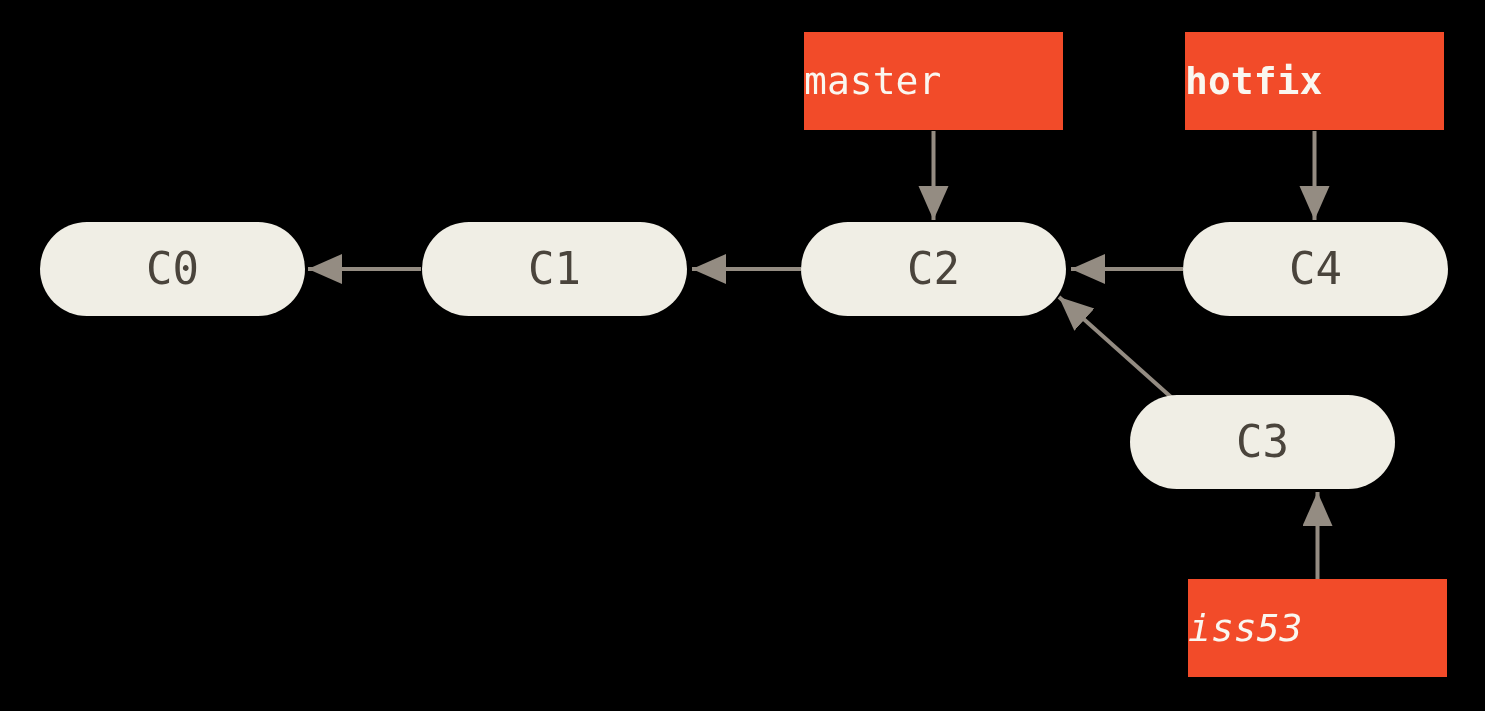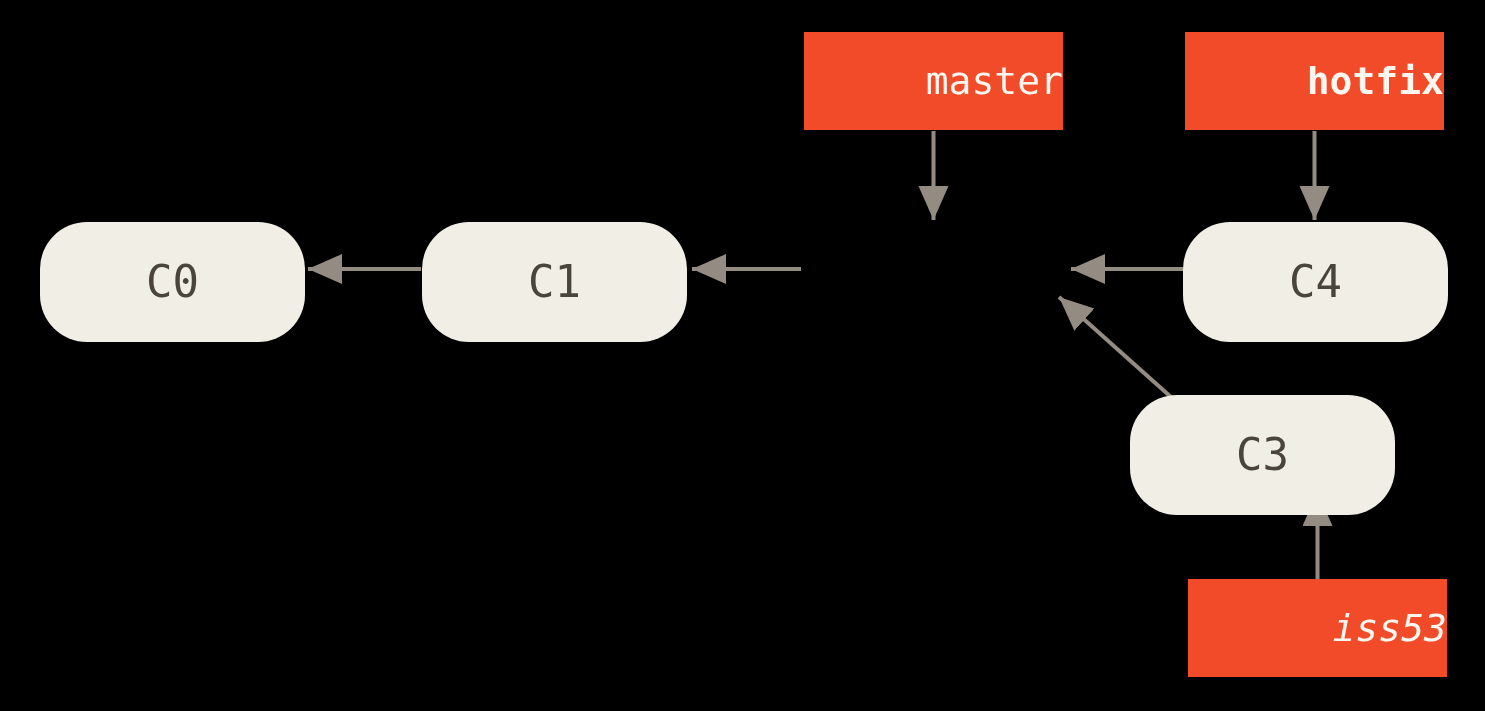--- a/index.html
+++ b/index.html
@@ -31,40 +31,40 @@
   .arrow-layer line {
     stroke: var(--arrow, #948C82);
     stroke-width: 4;
   }
   .arrow-layer #arrowhead path {
     fill: var(--arrow, #948C82);
   }
   .commit-node {
     position: absolute;
     width: 265px;
-    height: 120px;
+    height: 94px;
     border-radius: 47px;
     background: var(--node-fill, #F0EEE5);
     display: flex;
     align-items: center;
     justify-content: center;
   }
   .commit-node span {
     font-size: 44px;
     color: var(--node-text, #4A443C);
     line-height: 1;
   }
   .branch-label {
     position: absolute;
     width: 259px;
     height: 98px;
     background: var(--branch-fill, #F24B29);
     display: flex;
     align-items: center;
-    justify-content: flex-end;
+    justify-content: flex-start;
   }
   .branch-label span {
     font-size: 38px;
     color: var(--branch-text, #FAF7F0);
     line-height: 1;
   }
   
   #node-c0 { left: 40px;   top: 222px; }
   #node-c1 { left: 422px;  top: 222px; }
   #node-c2 { left: 801px;  top: 222px; }
@@ -95,20 +95,23 @@
     <line x1="1314.5" y1="131" x2="1314.5" y2="220" marker-end="url(#arrowhead)"></line>
     <line x1="1317.5" y1="579" x2="1317.5" y2="492" marker-end="url(#arrowhead)"></line>
   </svg>
 
   <div class="commit-node" id="node-c0">
     <span>C0</span>
   </div>
   <div class="commit-node" id="node-c1">
     <span>C1</span>
   </div>
+  <div class="commit-node" id="node-c2">
+    <span>C2</span>
+  </div>
   <div class="commit-node" id="node-c4">
     <span>C4</span>
   </div>
   <div class="commit-node" id="node-c3">
     <span>C3</span>
   </div>
 
   <div class="branch-label" id="branch-master">
     <span>master</span>
   </div>

